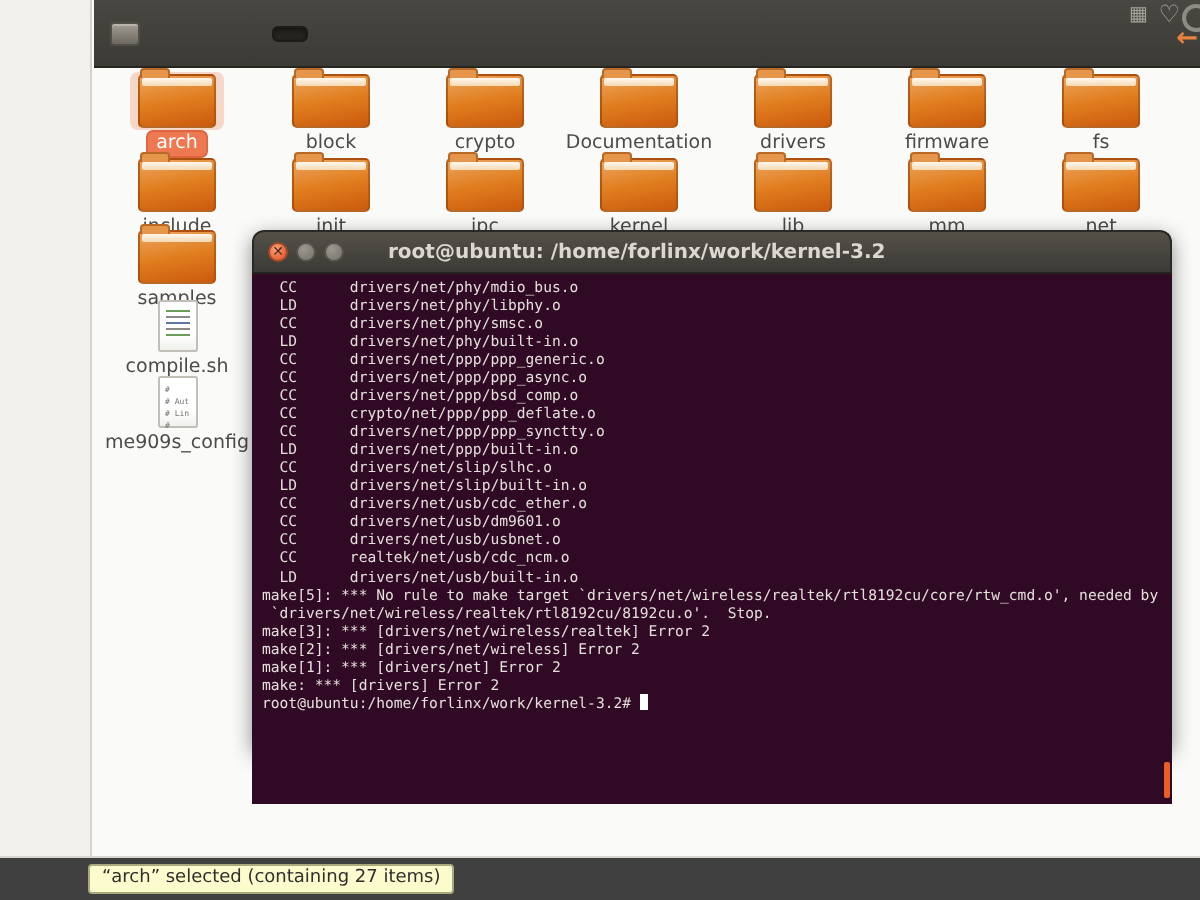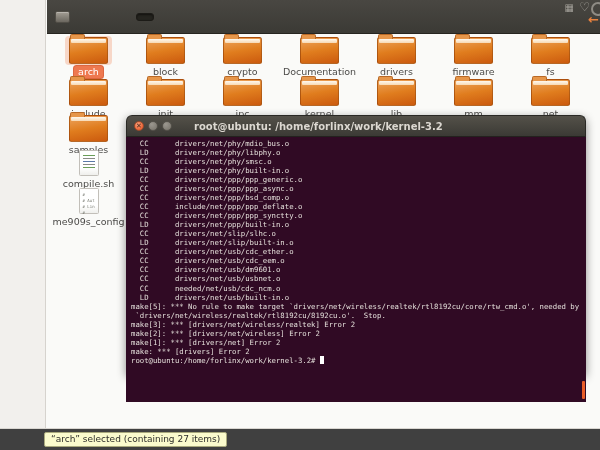--- a/index.html
+++ b/index.html
@@ -386,30 +386,29 @@
     <span class="term-title">root@ubuntu: /home/forlinx/work/kernel-3.2</span>
   </div>
   <div class="term-body">
     <div class="term-line">  CC      drivers/net/phy/mdio_bus.o</div>
       <div class="term-line">  LD      drivers/net/phy/libphy.o</div>
       <div class="term-line">  CC      drivers/net/phy/smsc.o</div>
       <div class="term-line">  LD      drivers/net/phy/built-in.o</div>
       <div class="term-line">  CC      drivers/net/ppp/ppp_generic.o</div>
       <div class="term-line">  CC      drivers/net/ppp/ppp_async.o</div>
       <div class="term-line">  CC      drivers/net/ppp/bsd_comp.o</div>
-      <div class="term-line">  CC      include/net/ppp/ppp_deflate.o</div>
+      <div class="term-line">  CC      crypto/net/ppp/ppp_deflate.o</div>
       <div class="term-line">  CC      drivers/net/ppp/ppp_synctty.o</div>
       <div class="term-line">  LD      drivers/net/ppp/built-in.o</div>
       <div class="term-line">  CC      drivers/net/slip/slhc.o</div>
       <div class="term-line">  LD      drivers/net/slip/built-in.o</div>
       <div class="term-line">  CC      drivers/net/usb/cdc_ether.o</div>
-      <div class="term-line">  CC      drivers/net/usb/cdc_eem.o</div>
       <div class="term-line">  CC      drivers/net/usb/dm9601.o</div>
       <div class="term-line">  CC      drivers/net/usb/usbnet.o</div>
-      <div class="term-line">  CC      needed/net/usb/cdc_ncm.o</div>
+      <div class="term-line">  CC      realtek/net/usb/cdc_ncm.o</div>
       <div class="term-line">  LD      drivers/net/usb/built-in.o</div>
       <div class="term-line">make[5]: *** No rule to make target `drivers/net/wireless/realtek/rtl8192cu/core/rtw_cmd.o', needed by</div>
       <div class="term-line"> `drivers/net/wireless/realtek/rtl8192cu/8192cu.o'.  Stop.</div>
       <div class="term-line">make[3]: *** [drivers/net/wireless/realtek] Error 2</div>
       <div class="term-line">make[2]: *** [drivers/net/wireless] Error 2</div>
       <div class="term-line">make[1]: *** [drivers/net] Error 2</div>
       <div class="term-line">make: *** [drivers] Error 2</div>
       <div class="term-line">root@ubuntu:/home/forlinx/work/kernel-3.2# <span class="cursor"></span></div>
     <span class="term-scroll-thumb"></span>
   </div>

